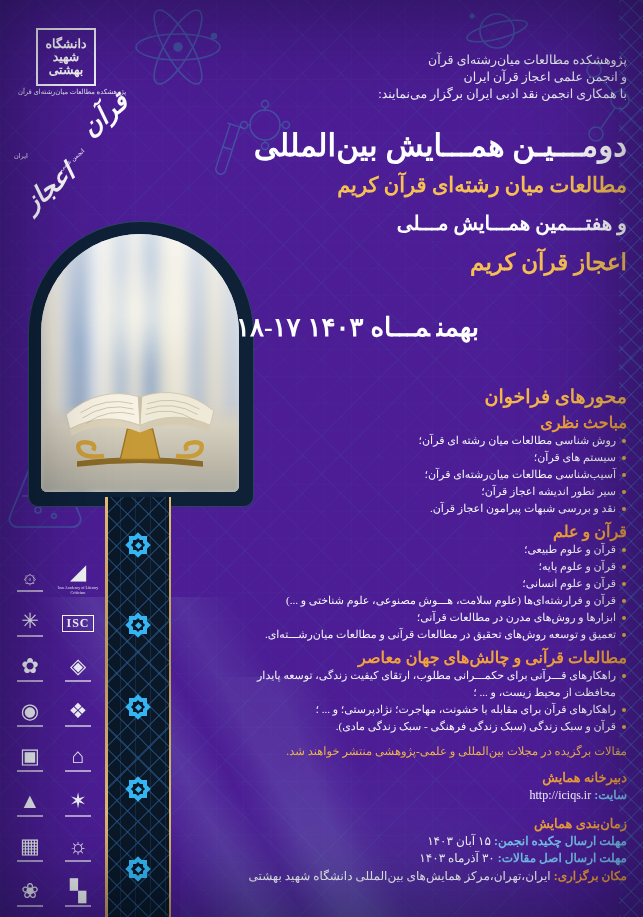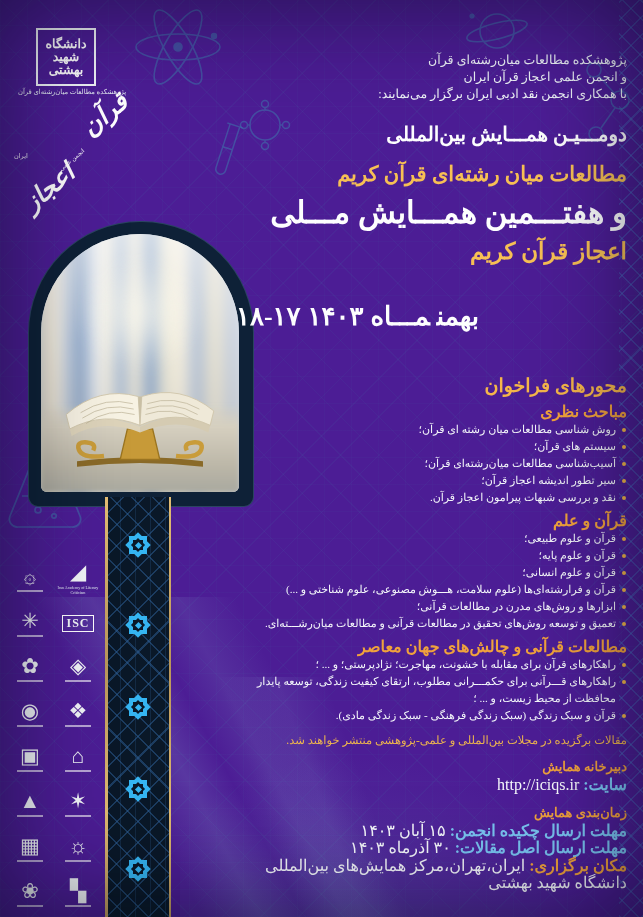--- a/index.html
+++ b/index.html
@@ -81,34 +81,34 @@
   .partner{display:flex;flex-direction:column;align-items:center;color:#f2f5f8;}
   .partner .glyph{font-size:21px;line-height:22px;}
   .partner .glyph.isc{font-size:12px;font-weight:bold;letter-spacing:1px;border:1.5px solid #fff;padding:1px 3px;line-height:13px;}
   .partner .cap{width:26px;height:2px;background:rgba(255,255,255,.6);margin-top:3px;}
   .partner .cap-text{font-size:4px;color:#dfe8f2;margin-top:2px;text-align:center;line-height:5px;}
 
   
   .content{position:absolute;right:16px;top:52px;width:398px;direction:rtl;text-align:right;
     color:#f2f6fa;}
   .intro div{font-size:12.5px;line-height:17px;font-weight:500;color:#eef3f8;}
-  .t1{margin-top:15px;font-size:20px;line-height:33px;font-weight:bold;color:#fdfefe;}
+  .t1{margin-top:26px;font-size:31px;line-height:33px;font-weight:bold;color:#fdfefe;}
   .t2{margin-top:7px;font-size:21px;line-height:33px;font-weight:bold;color:#f7c054;}
-  .t3{margin-top:5px;font-size:31px;line-height:33px;font-weight:bold;color:#fdfefe;}
+  .t3{margin-top:5px;font-size:20px;line-height:33px;font-weight:bold;color:#fdfefe;}
   .t4{margin-top:7px;font-size:23px;line-height:32px;font-weight:bold;color:#f7c054;}
   .date-row{margin-top:33px;direction:ltr;text-align:left;font-size:26px;font-weight:bold;color:#fdfefe;}
   .date-row span{margin-left:7px;}
   .tracks-header{margin-top:42px;font-size:19px;font-weight:bold;color:#f5b64a;}
   .sec-title{margin-top:7px;font-size:16px;font-weight:bold;color:#f0a23c;line-height:16px;}
   ul.items{list-style:none;margin:1px 0 0 0;padding:0;}
   ul.items li{position:relative;padding-right:11px;font-size:11px;line-height:17px;color:#f4f7fa;font-weight:500;}
   ul.items .dot{position:absolute;right:1px;top:6.5px;width:4.5px;height:4.5px;border-radius:50%;background:#f2b648;}
   .note{margin-top:8px;font-size:11.5px;line-height:16px;color:#ecb44e;font-weight:500;}
   .blk-title{margin-top:10px;font-size:13px;font-weight:bold;color:#f0a23c;line-height:18px;}
-  .kv{font-size:16px;line-height:17.5px;font-weight:500;}
+  .kv{font-size:12px;line-height:17.5px;font-weight:500;}
   .kv .lbl-blue{color:#79c4f0;font-weight:bold;}
   .kv .lbl-gold{color:#f0a23c;font-weight:bold;}
   .kv .val{color:#f6f9fc;}
   .ltr{direction:ltr;unicode-bidi:isolate;}
 </style>
 </head>
 <body>
 
 <div class="poster">
   <div class="bg-lattice"></div>
@@ -350,22 +350,22 @@
       <li><span class="dot"></span><span>قرآن و علوم طبیعی؛</span></li>
       <li><span class="dot"></span><span>قرآن و علوم پایه؛</span></li>
       <li><span class="dot"></span><span>قرآن و علوم انسانی؛</span></li>
       <li><span class="dot"></span><span>قرآن و فرارشته‌ای‌ها (علوم سلامت، هـــوش مصنوعی، علوم شناختی و ...)</span></li>
       <li><span class="dot"></span><span>ابزارها و روش‌های مدرن در مطالعات قرآنی؛</span></li>
       <li><span class="dot"></span><span>تعمیق و توسعه روش‌های تحقیق در مطالعات قرآنی و مطالعات میان‌رشـــته‌ای.</span></li>
     </ul>
 
     <div class="sec-title">مطالعات قرآنی و چالش‌های جهان معاصر</div>
     <ul class="items">
+      <li><span class="dot"></span><span>راهکارهای قـــرآنی برای حکمـــرانی مطلوب، ارتقای کیفیت زندگی، توسعه پایدار محافظت از محیط زیست، و ... ؛</span></li>
       <li><span class="dot"></span><span>راهکارهای قرآن برای مقابله با خشونت، مهاجرت؛ نژادپرستی؛ و ... ؛</span></li>
-      <li><span class="dot"></span><span>راهکارهای قـــرآنی برای حکمـــرانی مطلوب، ارتقای کیفیت زندگی، توسعه پایدار محافظت از محیط زیست، و ... ؛</span></li>
       <li><span class="dot"></span><span>قرآن و سبک زندگی (سبک زندگی فرهنگی - سبک زندگی مادی).</span></li>
     </ul>
 
     <div class="note">مقالات برگزیده در مجلات بین‌المللی و علمی-پژوهشی منتشر خواهند شد.</div>
 
     <div class="blk-title">دبیرخانه همایش</div>
     <div class="kv">
       <span class="lbl-blue">سایت:</span>
       <span class="val ltr">http://iciqs.ir</span>
     </div>

